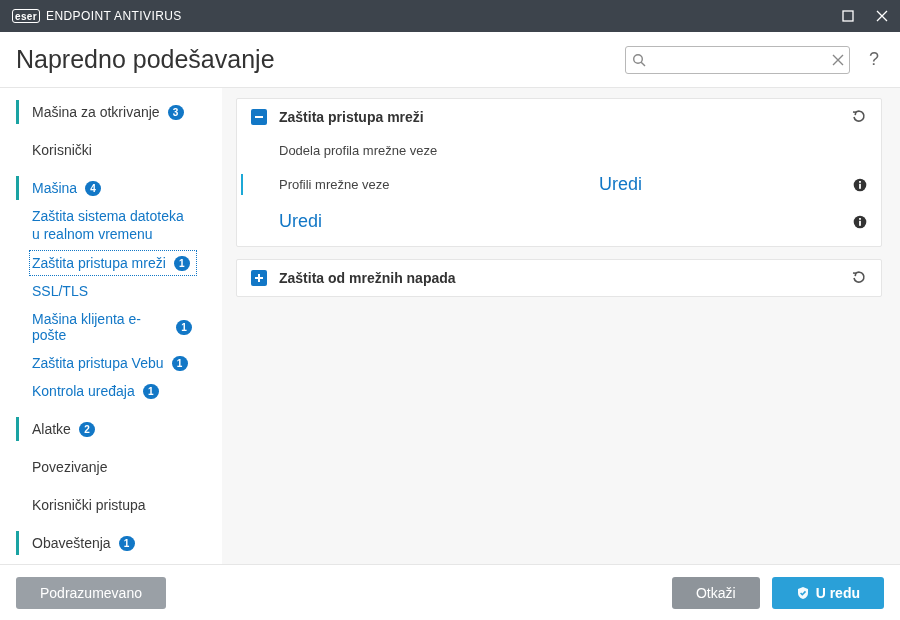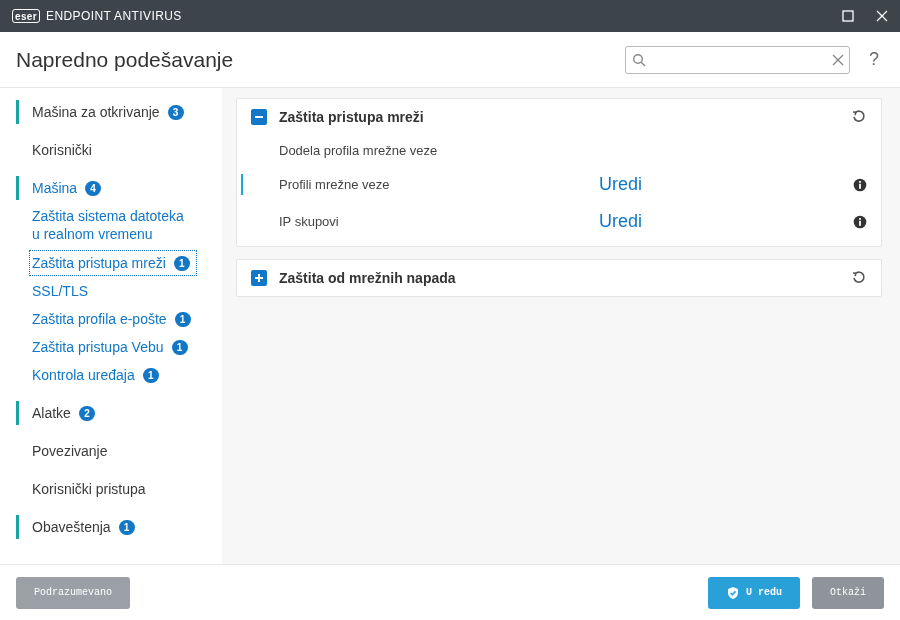--- a/index.html
+++ b/index.html
@@ -8,21 +8,21 @@
   
   .titlebar { height: 32px; background: #3d444c; color: #fff; display: flex; align-items: center; padding: 0 10px 0 12px; font-size: 12px; }
   .titlebar .brand { display: flex; align-items: center; gap: 6px; }
   .brand-logo { display:inline-flex; align-items:center; justify-content:center; width:28px; height:14px; border:1.4px solid #fff; border-radius:3px; font-size:10px; font-weight:700; letter-spacing:0.3px; }
   .brand-text { font-weight:400; letter-spacing:0.4px; }
   .titlebar .win-controls { margin-left: auto; display: flex; gap: 18px; }
   .win-btn { width:16px; height:16px; display:flex; align-items:center; justify-content:center; cursor:pointer; }
 
   
   .header { height: 56px; border-bottom: 1px solid #e6e6e6; display: flex; align-items: center; padding: 0 16px; }
-  .page-title { font-size: 21px; color: #333; font-weight: 400; }
+  .page-title { font-size: 25px; color: #333; font-weight: 400; }
   .header-right { margin-left: auto; display:flex; align-items:center; gap:14px; }
   .search-wrap { position: relative; width: 225px; height: 28px; }
   .search-input { width:100%; height:100%; border:1px solid #b8b8b8; border-radius:3px; padding:0 26px 0 28px; font-size:13px; color:#333; outline:none; background:#fff; }
   .search-icon-left { position:absolute; left:7px; top:50%; transform:translateY(-50%); color:#888; }
   .search-clear { position:absolute; right:6px; top:50%; transform:translateY(-50%); color:#888; cursor:pointer; }
   .help-btn { font-size:18px; color:#666; cursor:pointer; width:20px; text-align:center; }
 
   
   .body { display:flex; height: calc(620px - 32px - 56px - 56px); }
   .sidebar { width: 222px; padding: 10px 16px; overflow-y:auto; }
@@ -49,21 +49,21 @@
   .row-control { flex: 0 0 200px; }
   .row-info { margin-left:auto; color:#333; cursor:pointer; }
   .link-btn { color:#1277c6; cursor:pointer; text-decoration:none; font-size:18px; }
 
   .select { width:100%; height:26px; border:1px solid #bdbdbd; border-radius:2px; background:#fff; padding:0 24px 0 8px; font-size:13px; color:#444; appearance:none; position:relative; }
   .select-wrap { position:relative; width:200px; }
   .select-caret { position:absolute; right:8px; top:50%; transform:translateY(-50%); pointer-events:none; color:#666; }
 
   
   .footer { height:56px; border-top:1px solid #e6e6e6; display:flex; align-items:center; padding:0 16px; gap:12px; background:#fff; }
-  .btn { height:32px; padding:0 18px; border-radius:3px; font-size:10px; cursor:pointer; border:none; display:inline-flex; align-items:center; gap:6px;font-family:Liberation Mono, monospace; }
+  .btn { height:32px; padding:0 24px; border-radius:3px; font-size:14px; cursor:pointer; border:none; display:inline-flex; align-items:center; gap:6px; }
   .btn-default { background:#9aa0a6; color:#fff; }
   .btn-default2 { background:#8e949a; color:#fff; }
   .btn-primary { background:#2aa0d8; color:#fff; font-weight:600; }
   .footer .spacer { flex:1; }
 
   svg { display:block; }
 </style>
 </head>
 <body>
 
@@ -127,21 +127,21 @@
       <span>Zaštita sistema datoteka u realnom vremenu</span>
     </div>
     <div class="nav-item blue nav-sub selected">
       <span>Zaštita pristupa mreži</span>
       <span class="badge">1</span>
     </div>
     <div class="nav-item blue nav-sub">
       <span>SSL/TLS</span>
     </div>
     <div class="nav-item blue nav-sub">
-      <span>Zaštita profila e-pošte</span>
+      <span>Mašina klijenta e-pošte</span>
       <span class="badge">1</span>
     </div>
     <div class="nav-item blue nav-sub">
       <span>Zaštita pristupa Vebu</span>
       <span class="badge">1</span>
     </div>
     <div class="nav-item blue nav-sub">
       <span>Kontrola uređaja</span>
       <span class="badge">1</span>
     </div>
@@ -195,21 +195,20 @@
         <span class="row-info">
           <svg width="14" height="14" viewBox="0 0 14 14">
               <circle cx="7" cy="7" r="6.3" fill="#333"></circle>
               <rect x="6.1" y="5.8" width="1.8" height="5" fill="#fff"></rect>
               <rect x="6.1" y="3" width="1.8" height="1.8" fill="#fff"></rect>
             </svg>
         </span>
       </div>
 
       <div class="row" style="padding-bottom:14px;">
-        <div class="row-label">IP skupovi</div>
         <div class="row-control">
           <a class="link-btn">Uredi</a>
         </div>
         <span class="row-info">
           <svg width="14" height="14" viewBox="0 0 14 14">
               <circle cx="7" cy="7" r="6.3" fill="#333"></circle>
               <rect x="6.1" y="5.8" width="1.8" height="5" fill="#fff"></rect>
               <rect x="6.1" y="3" width="1.8" height="1.8" fill="#fff"></rect>
             </svg>
         </span>
@@ -233,23 +232,23 @@
         </span>
       </div>
     </div>
 
   </div>
 </div>
 
 <div class="footer">
   <button class="btn btn-default">Podrazumevano</button>
   <div class="spacer"></div>
+  <button class="btn btn-default2">Otkaži</button>
   <button class="btn btn-primary">
     <span>
       <svg width="14" height="14" viewBox="0 0 14 14">
           <path d="M7 1 L12 3 V7 C12 10 9.8 12.3 7 13 C4.2 12.3 2 10 2 7 V3 Z" fill="#fff" opacity="0.95"></path>
           <path d="M4.6 7 L6.3 8.7 L9.5 5.4" fill="none" stroke="#2aa0d8" stroke-width="1.6"></path>
         </svg>
     </span>
     <span>U redu</span>
   </button>
-  <button class="btn btn-default2">Otkaži</button>
 </div>
 
 </body></html>

